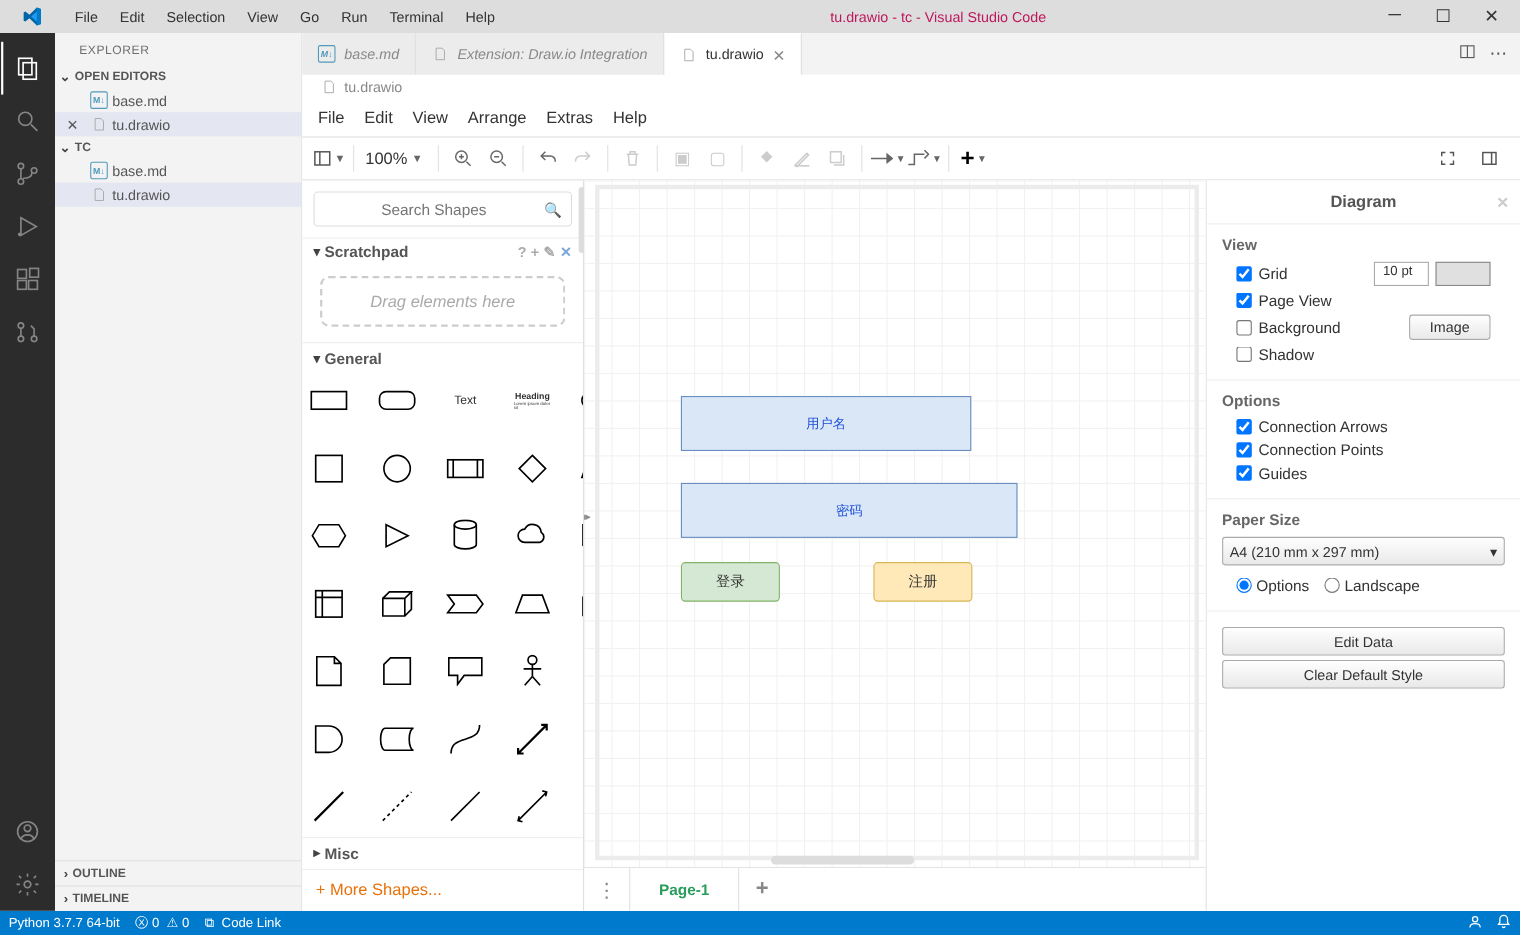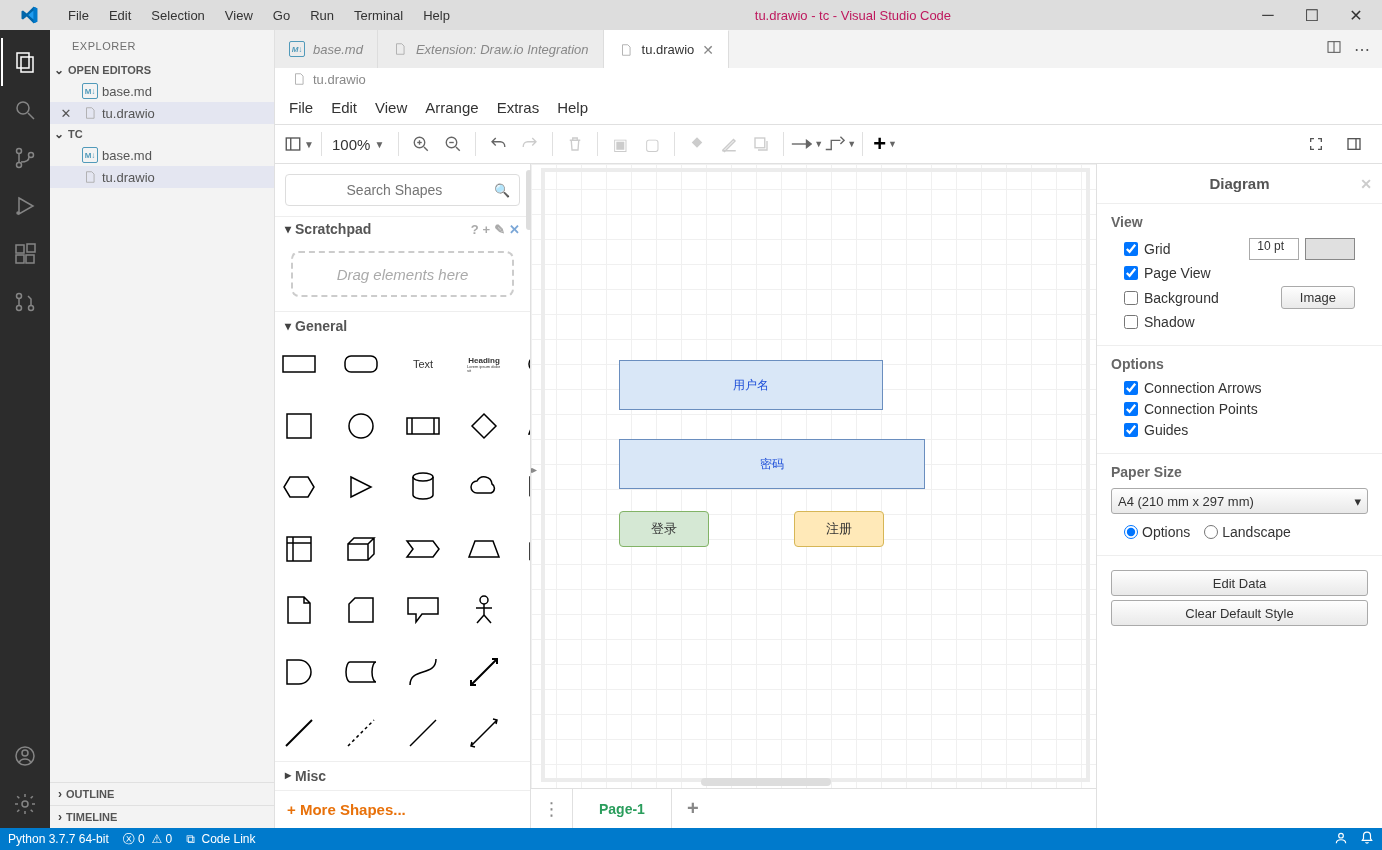--- a/index.html
+++ b/index.html
@@ -50,21 +50,21 @@
 .search-box { margin:10px; height:32px; border:1px solid #ddd; border-radius:4px; display:flex; align-items:center; padding:0 8px; background:#fff;}
 .search-box input { flex:1; border:none; outline:none; font-size:14px; background:transparent;text-align:center;}
 .scratchpad-hdr { display:flex; align-items:center; padding:4px 10px; font-size:14px; color:#555; font-weight:600; gap:4px; border-top:1px solid #eee;}
 .scratchpad-hdr .tools { margin-left:auto; display:flex; gap:4px; color:#aaa; font-size:13px;}
 .scratch-drop { margin:10px 16px 14px; height:46px; border:2px dashed #ccc; border-radius:8px; display:flex; align-items:center; justify-content:center; color:#aaa; font-size:15px; font-style:italic;}
 .general-hdr { display:flex; align-items:center; padding:6px 10px; font-size:14px; color:#555; font-weight:600; gap:4px; border-top:1px solid #eee;}
 .shapes-grid { padding:8px 6px; display:grid; grid-template-columns: repeat(5, 1fr); gap:26px; flex:1; overflow:hidden;}
 .sgcell { height:32px; display:flex; align-items:center; justify-content:center;}
 .sgcell svg { stroke:#000; fill:none; stroke-width:1.5; }
 .misc-hdr { border-top:1px solid #eee; padding:6px 10px; font-size:14px; color:#555; font-weight:600; display:flex; gap:4px;}
-.more-shapes { border-top:1px solid #eee; padding:10px 12px; font-size:15px; color:#e8710a; font-weight:700;}
+.more-shapes { border-top:1px solid #eee; padding:10px 12px; font-size:15px; color:#e8710a; font-weight:400;}
 .canvas { flex:1; position:relative; background:#fff;
   background-image: linear-gradient(#f0f0f0 1px, transparent 1px), linear-gradient(90deg, #f0f0f0 1px, transparent 1px);
   background-size: 25px 25px; overflow:hidden;}
 .canvas-inner { position:absolute; left:10px; top:4px; right:6px; bottom:6px; border:4px solid #ececec;}
 .shape-box { position:absolute; border:1px solid #6a8ebf; background:#d9e7f7; display:flex; align-items:center; justify-content:center; font-size:12px; color:#1d4ed8;}
 .shape-btn { position:absolute; border:1px solid; border-radius:4px; display:flex; align-items:center; justify-content:center; font-size:13px;}
 .scroll-thumb-h { position:absolute; bottom:2px; left:170px; width:130px; height:8px; background:#ddd; border-radius:4px;}
 .format-panel { width:286px; border-left:1px solid #e0e0e0; background:#fff; display:flex; flex-direction:column; padding:0;}
 .fp-title { height:40px; display:flex; align-items:center; justify-content:center; font-size:15px; font-weight:600; border-bottom:1px solid #eee; position:relative; color:#555;}
 .fp-title .close { position:absolute; right:10px; color:#ccc; font-size:14px;}

